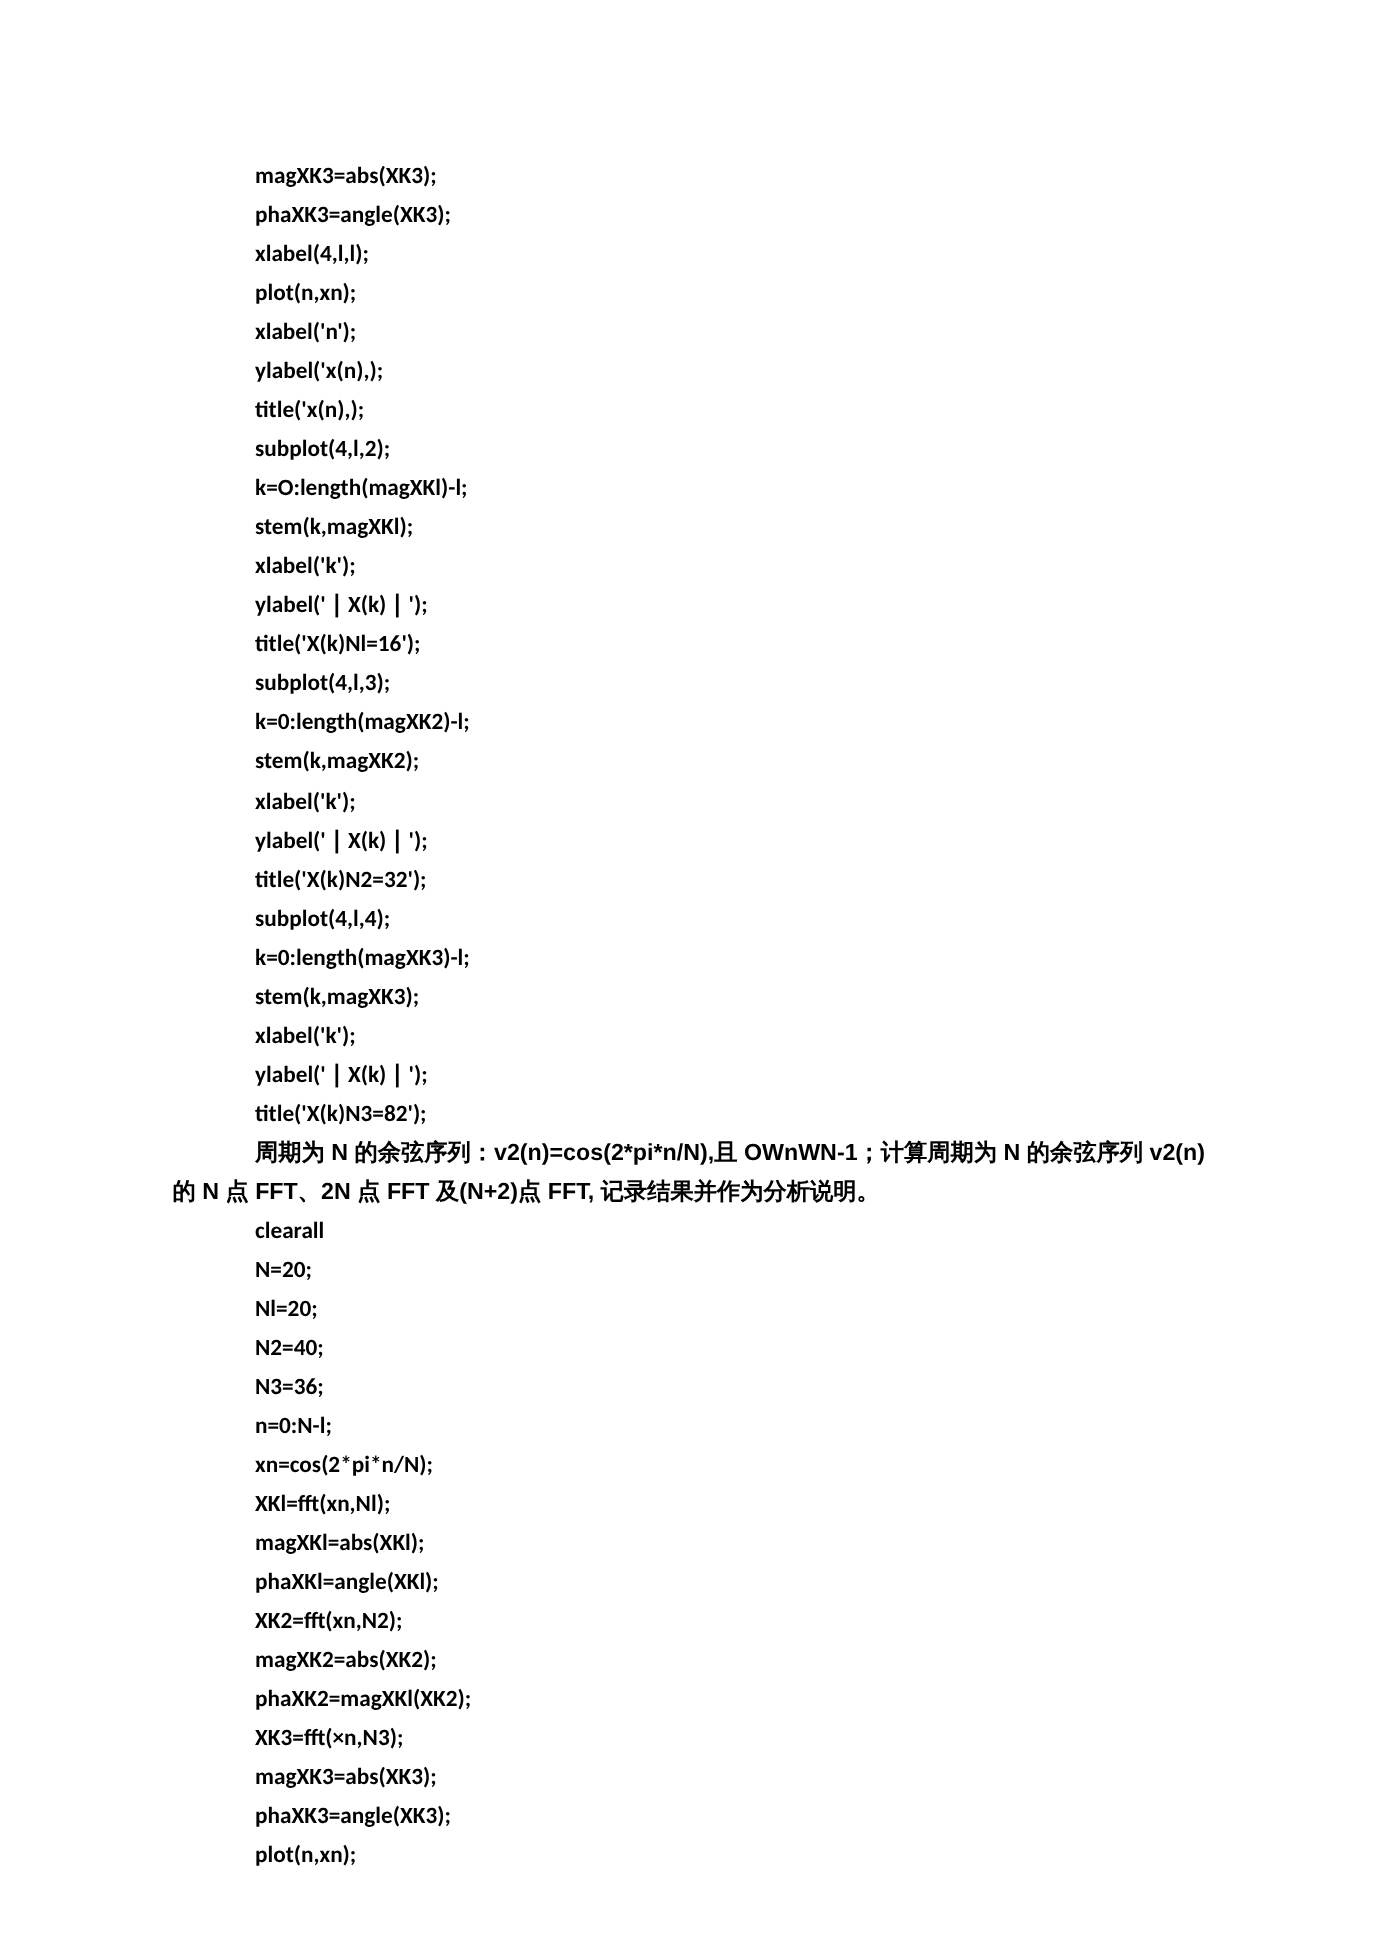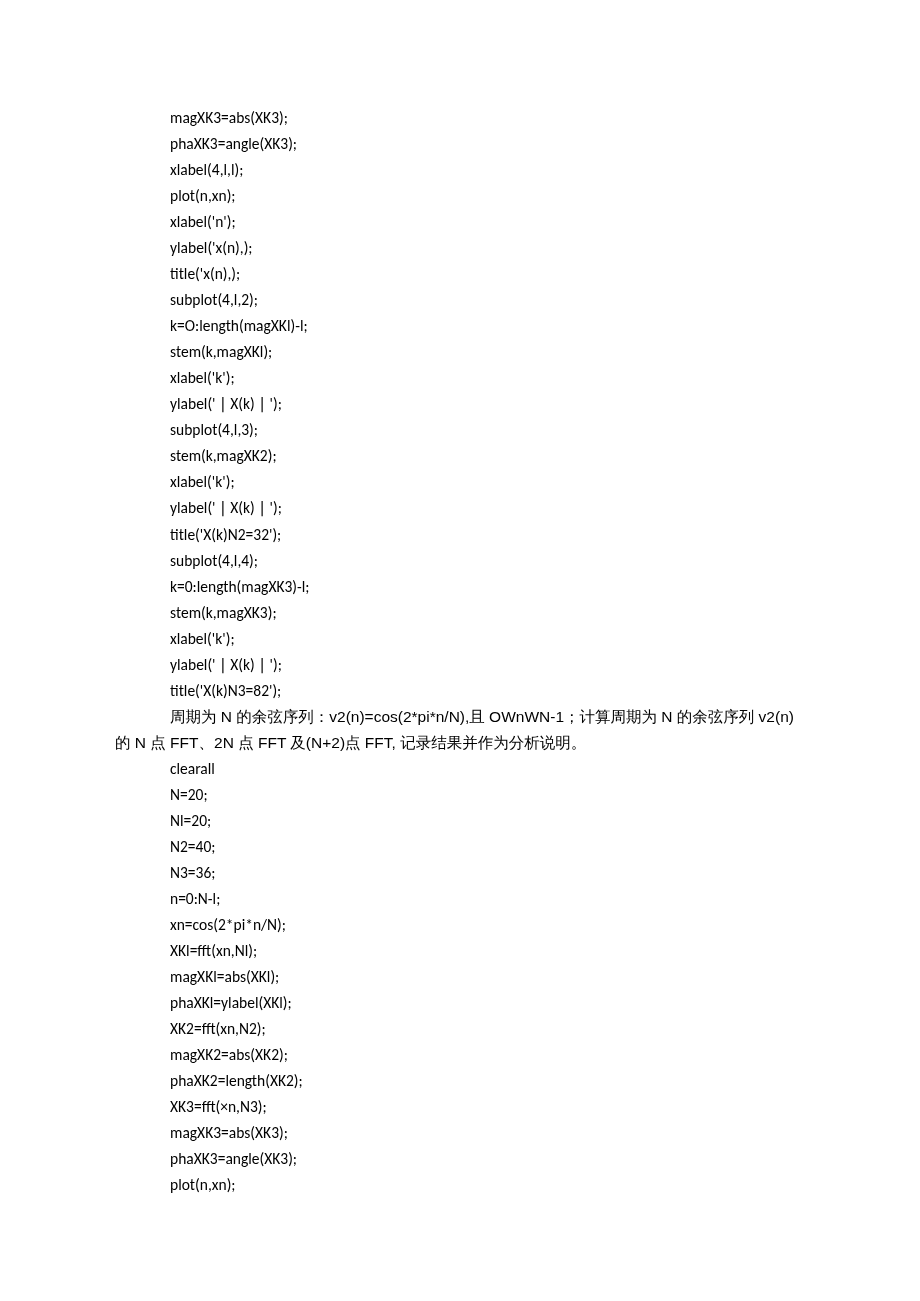--- a/index.html
+++ b/index.html
@@ -1,15 +1,15 @@
 <!DOCTYPE html>
 <html><head>
   <meta charset="utf-8">
   <style>
-    * { margin: 0; padding: 0; box-sizing: border-box; }
+    * { margin: 0; padding: 0; box-sizing: border-box; font-weight: bold; }
     body {
       width: 920px;
       min-height: 1301px;
       background: #fff;
       font-family: Calibri, "Microsoft YaHei", sans-serif;
       font-size: 15.5px;
       line-height: 1.68;
       color: #000;
       padding: 105px 115px 60px 115px;
     }
@@ -35,21 +35,23 @@
   <div class="code-line">xlabel(4,l,l);</div>
   <div class="code-line">plot(n,xn);</div>
   <div class="code-line">xlabel('n');</div>
   <div class="code-line">ylabel('x(n),);</div>
   <div class="code-line">title('x(n),);</div>
   <div class="code-line">subplot(4,l,2);</div>
   <div class="code-line">k=O:length(magXKl)-l;</div>
   <div class="code-line">stem(k,magXKl);</div>
   <div class="code-line">xlabel('k');</div>
   <div class="code-line">ylabel(' ∣ X(k) ∣ ');</div>
+  <div class="code-line">title('X(k)Nl=16');</div>
   <div class="code-line">subplot(4,l,3);</div>
+  <div class="code-line">k=0:length(magXK2)-l;</div>
   <div class="code-line">stem(k,magXK2);</div>
   <div class="code-line">xlabel('k');</div>
   <div class="code-line">ylabel(' ∣ X(k) ∣ ');</div>
   <div class="code-line">title('X(k)N2=32');</div>
   <div class="code-line">subplot(4,l,4);</div>
   <div class="code-line">k=0:length(magXK3)-l;</div>
   <div class="code-line">stem(k,magXK3);</div>
   <div class="code-line">xlabel('k');</div>
   <div class="code-line">ylabel(' ∣ X(k) ∣ ');</div>
   <div class="code-line">title('X(k)N3=82');</div>
@@ -63,21 +65,21 @@
 <div>
   <div class="code-line">clearall</div>
   <div class="code-line">N=20;</div>
   <div class="code-line">Nl=20;</div>
   <div class="code-line">N2=40;</div>
   <div class="code-line">N3=36;</div>
   <div class="code-line">n=0:N-l;</div>
   <div class="code-line">xn=cos(2*pi*n/N);</div>
   <div class="code-line">XKl=fft(xn,Nl);</div>
   <div class="code-line">magXKl=abs(XKl);</div>
-  <div class="code-line">phaXKl=ylabel(XKl);</div>
+  <div class="code-line">phaXKl=angle(XKl);</div>
   <div class="code-line">XK2=fft(xn,N2);</div>
   <div class="code-line">magXK2=abs(XK2);</div>
-  <div class="code-line">phaXK2=length(XK2);</div>
+  <div class="code-line">phaXK2=magXKl(XK2);</div>
   <div class="code-line">XK3=fft(×n,N3);</div>
   <div class="code-line">magXK3=abs(XK3);</div>
   <div class="code-line">phaXK3=angle(XK3);</div>
   <div class="code-line">plot(n,xn);</div>
 </div>
 
 </body></html>

